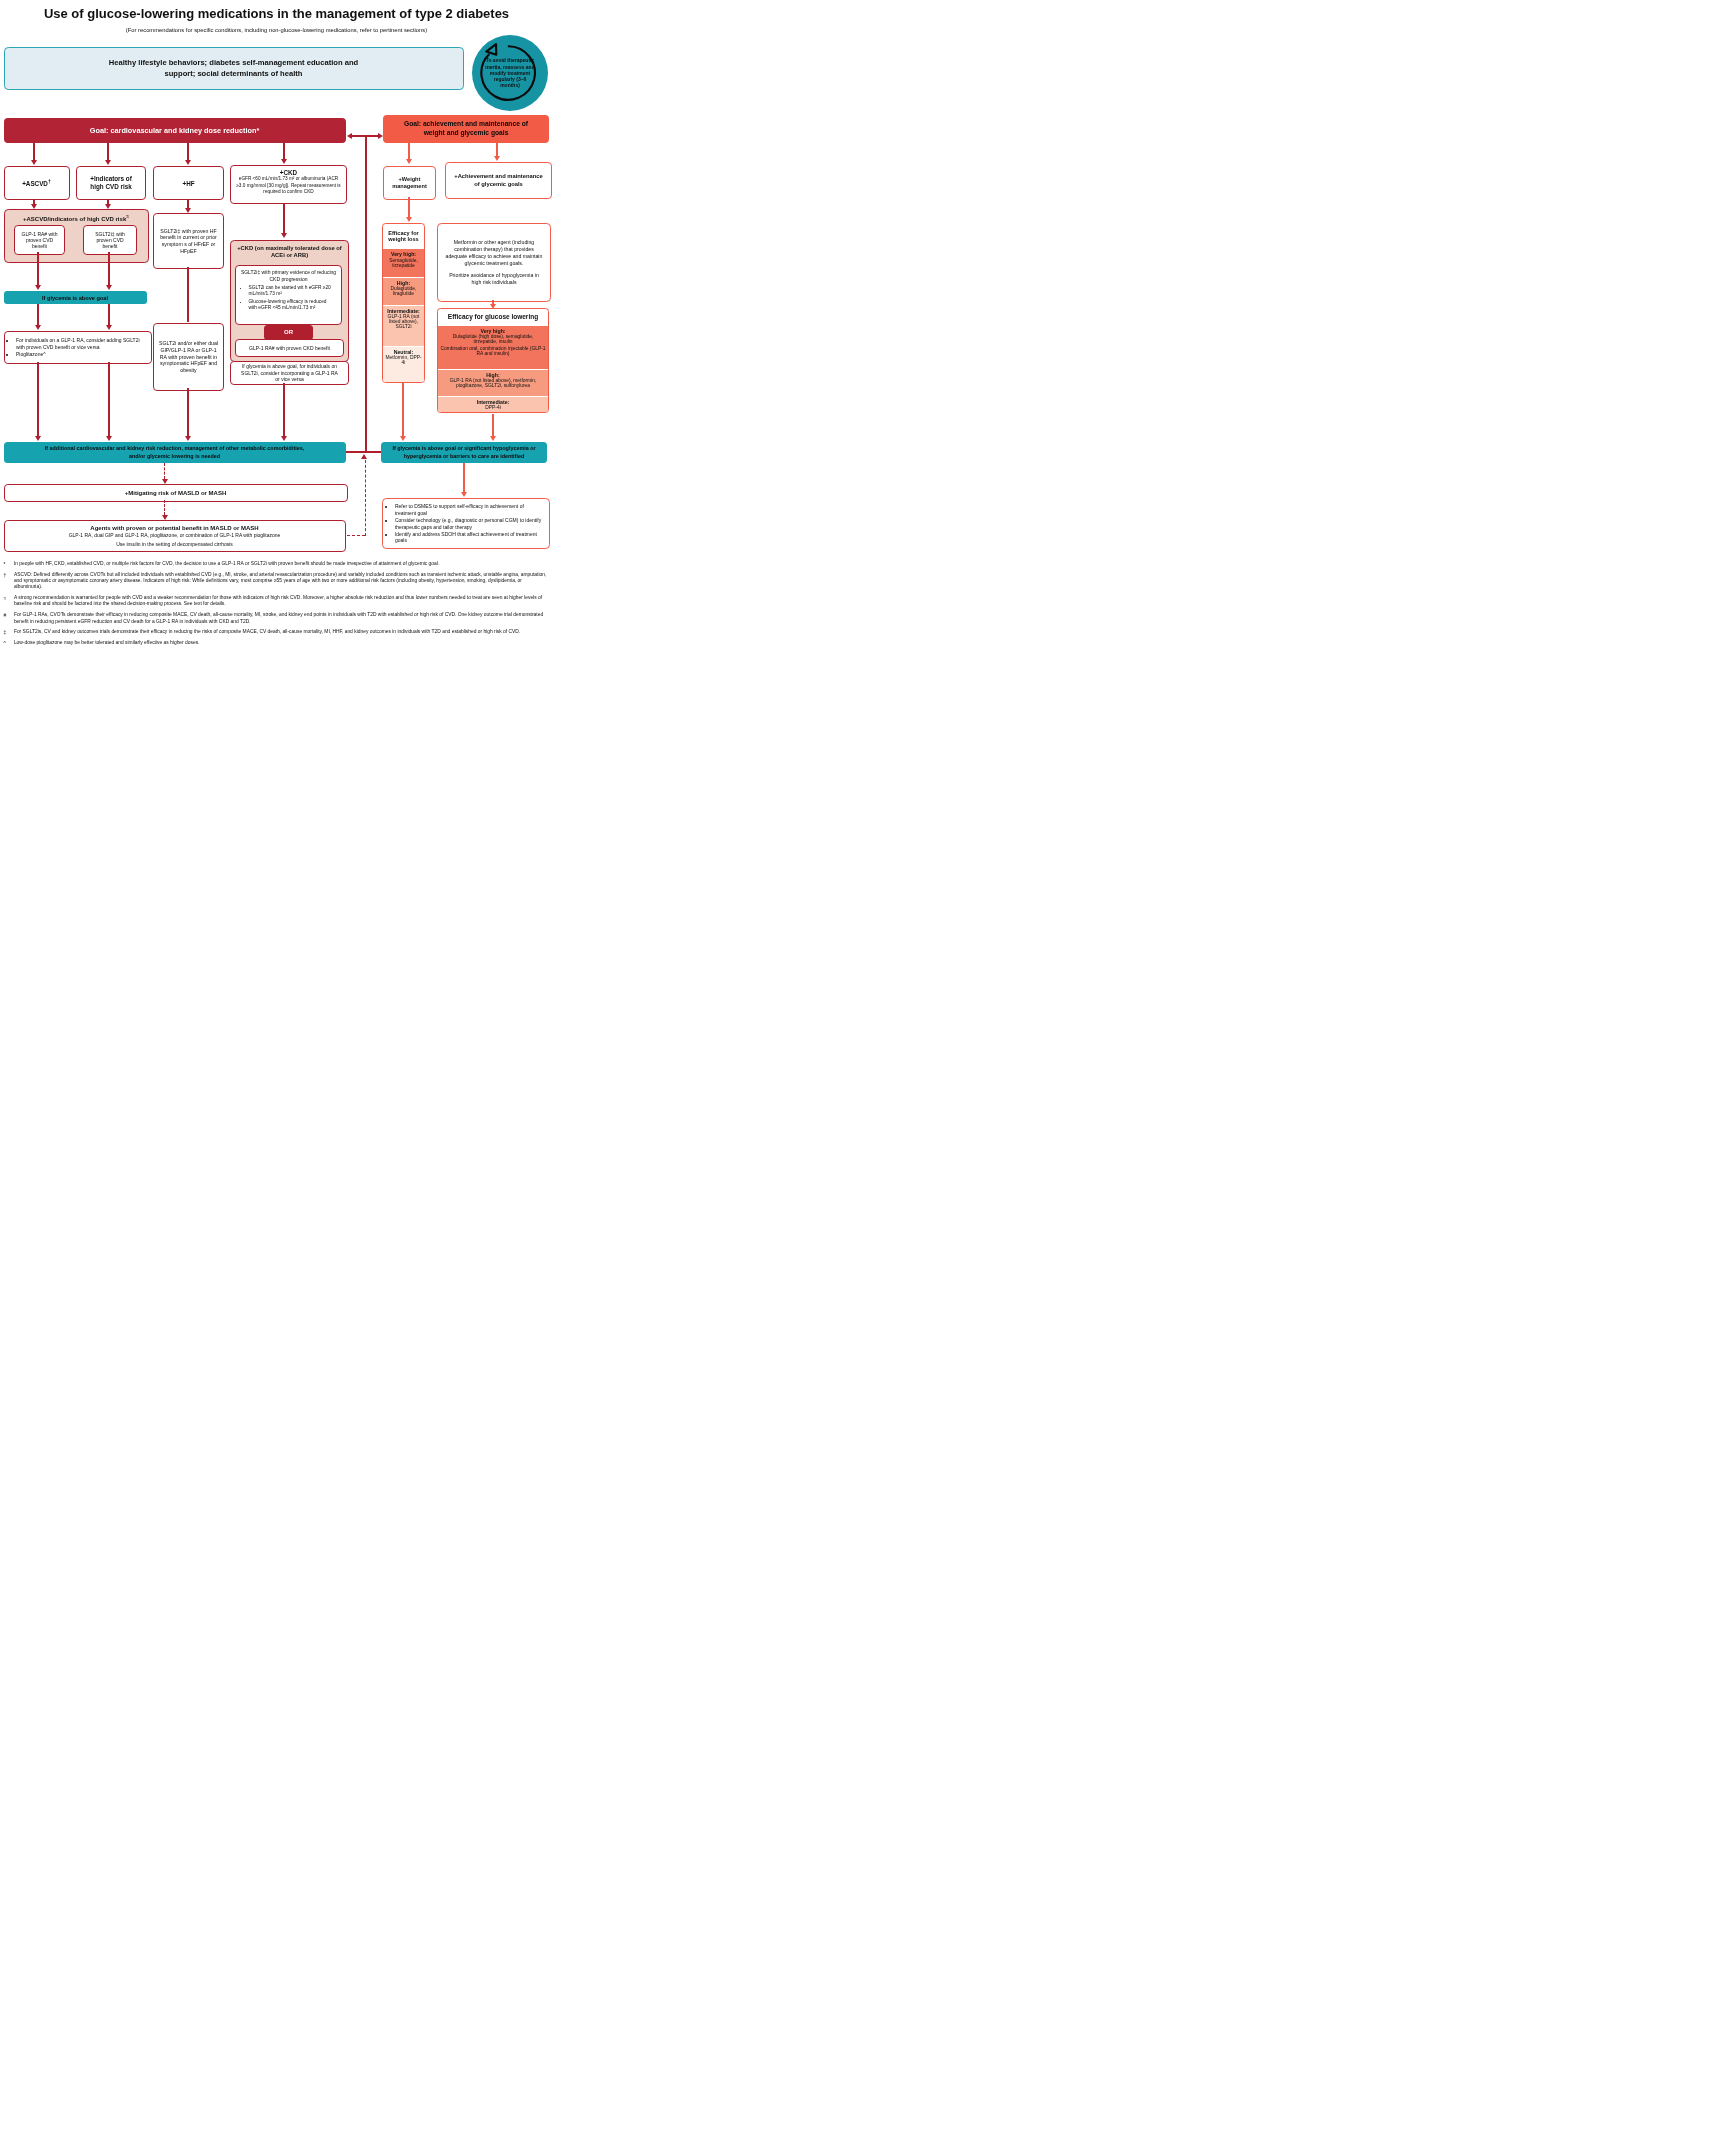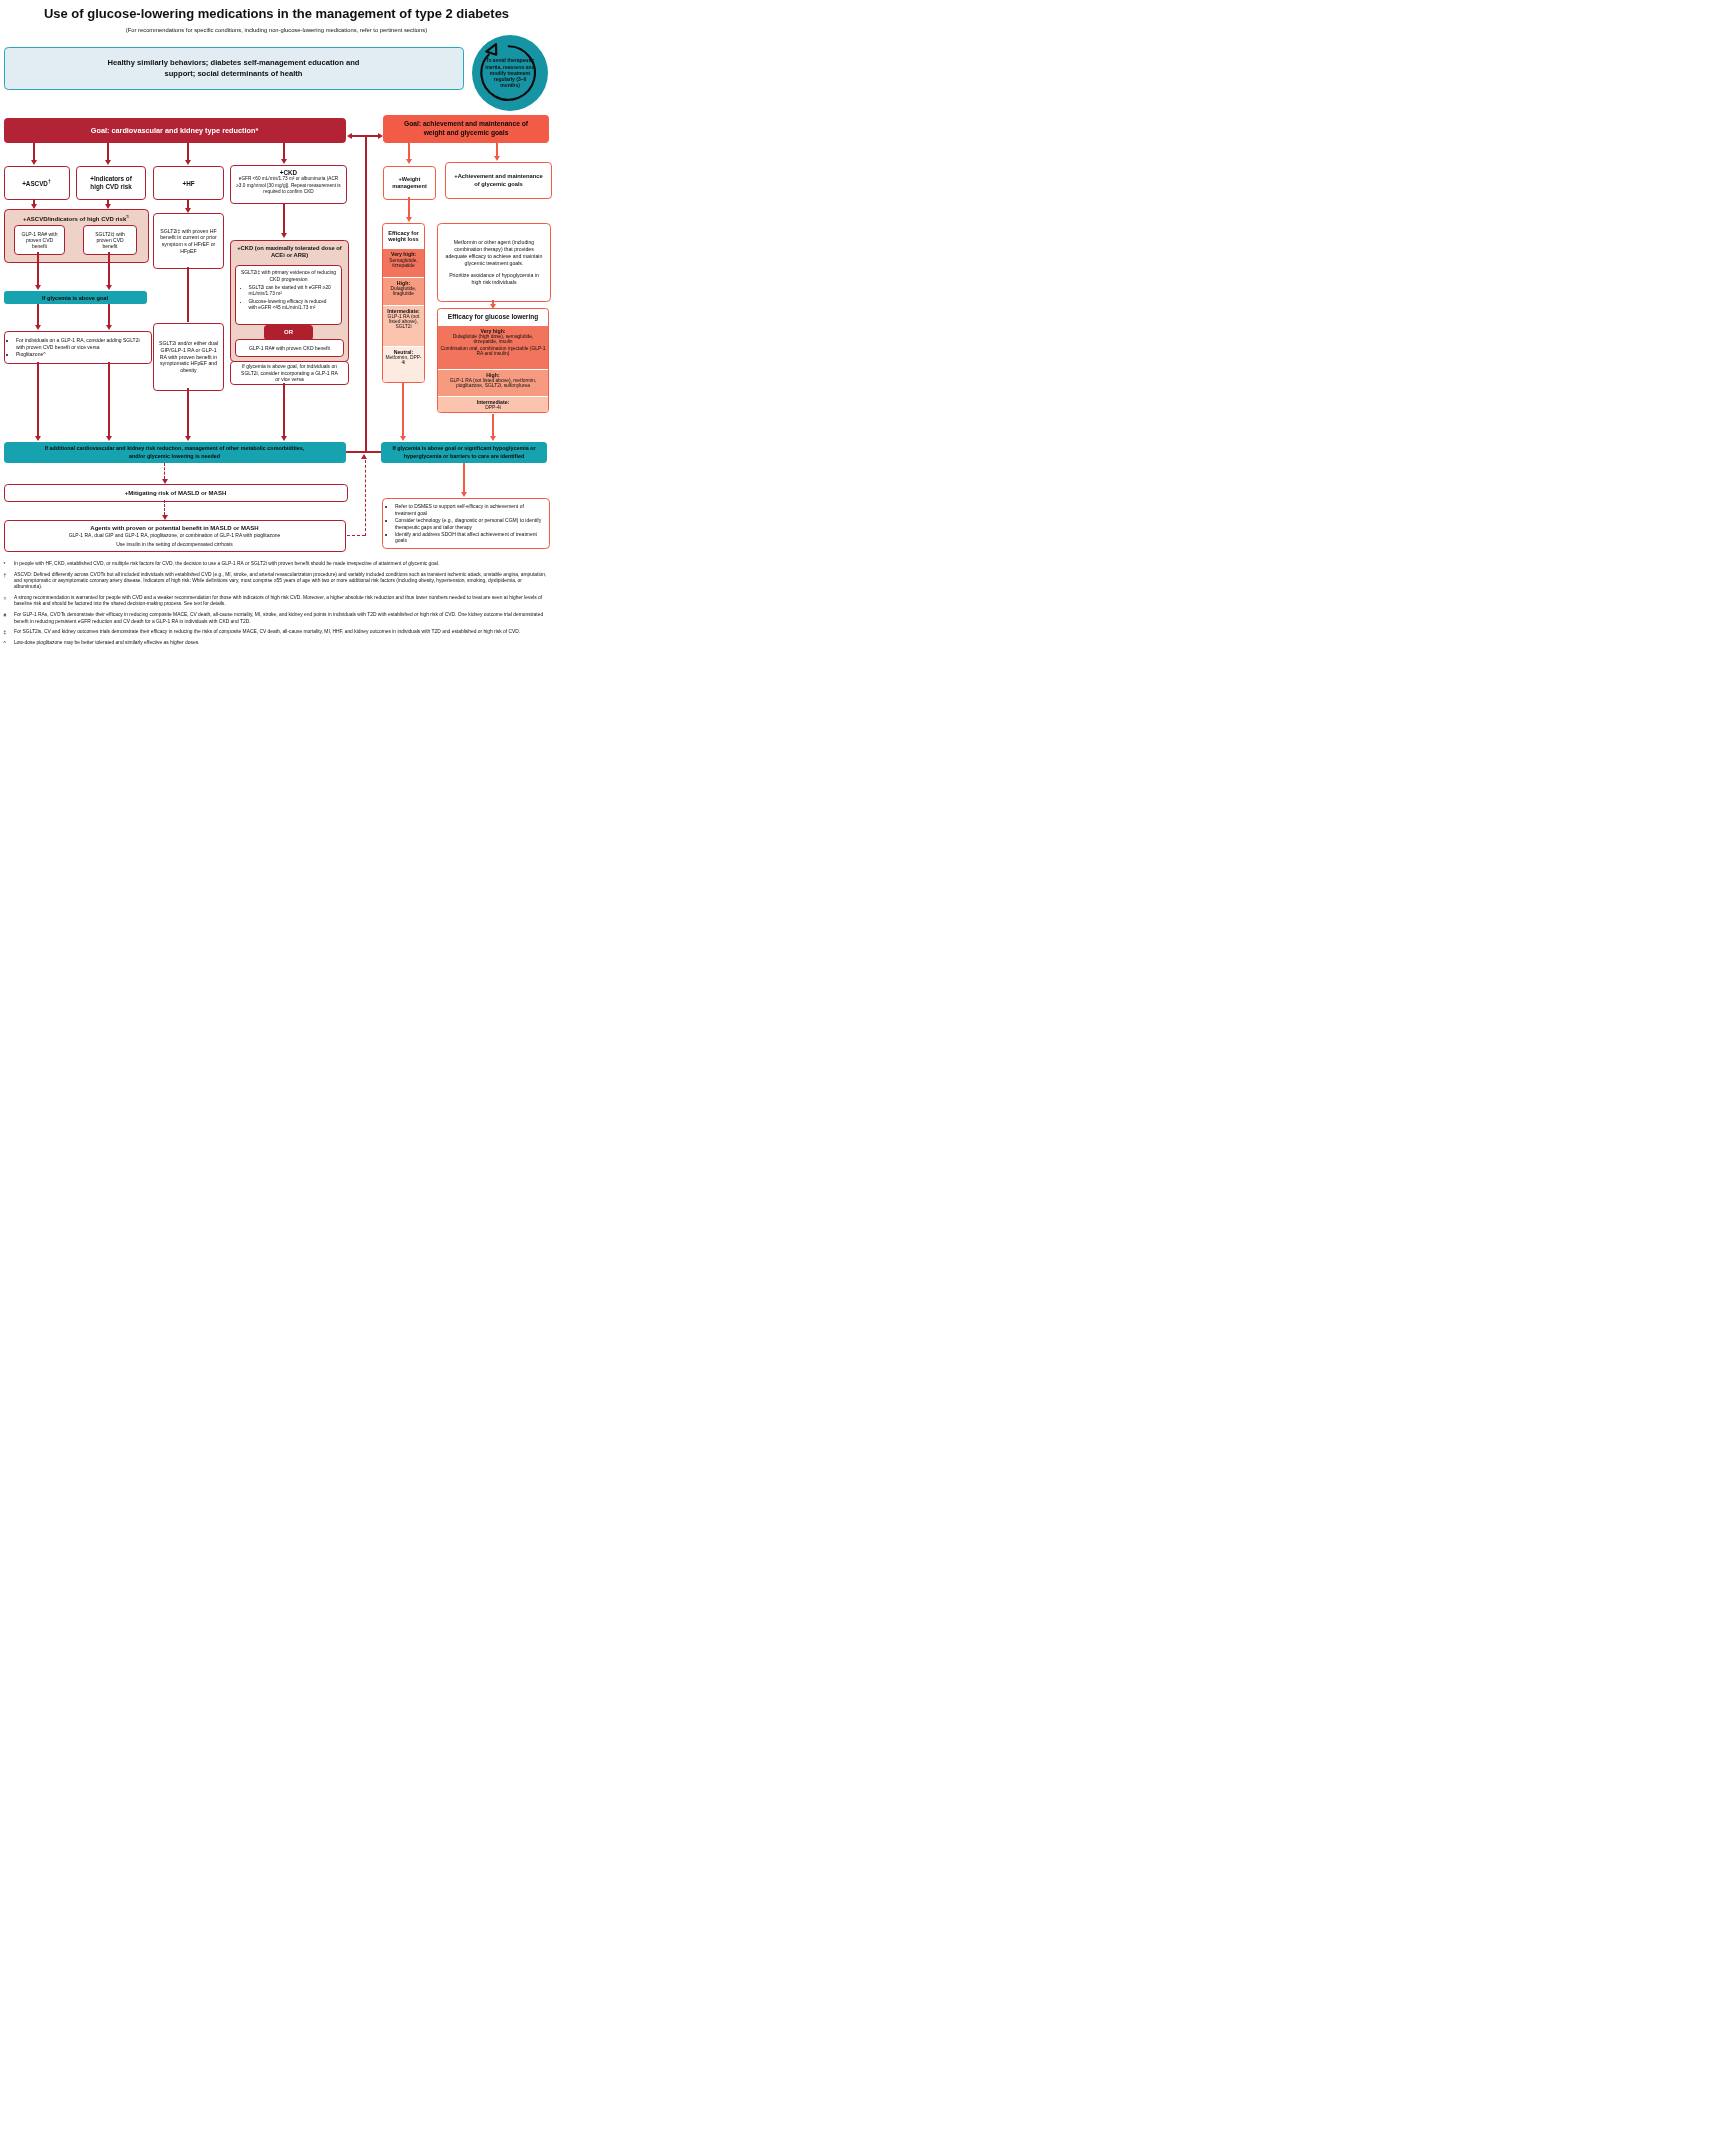--- a/index.html
+++ b/index.html
@@ -43,33 +43,33 @@
 </style>
 </head>
 <body>
 
 <div id="canvas">
 
   <div class="abs b" style="left:0;top:8;width:553px;text-align:center;font-size:13px;">Use of glucose-lowering medications in the management of type 2 diabetes</div>
   <div class="abs" style="left:0;top:21px;width:553px;text-align:center;font-size:5.8px;">(For recommendations for specific conditions, including non-glucose-lowering medications, refer to pertinent sections)</div>
 
   <div class="abs ctr" style="left:3.5px;top:41px;width:458px;height:41px;background:#E1EDF2;border:1.5px solid #2BA6B5;border-radius:4.3px;">
-    <div class="b" style="width:268px;font-size:7.6px;line-height:1.35;">Healthy similarly behaviors; diabetes self-management education and support; social determinants of health</div>
+    <div class="b" style="width:268px;font-size:7.6px;line-height:1.35;">Healthy lifestyle behaviors; diabetes self-management education and support; social determinants of health</div>
   </div>
 
   <div class="abs ctr" style="left:472px;top:29px;width:76px;height:76px;border-radius:50%;background:#1794A4;">
     <svg class="abs" style="left:0;top:0;" width="76" height="76" viewBox="0 0 176 176">
       <path d="M 83 26 A 62 62 0 1 1 40 44" fill="none" stroke="#0b0b0b" stroke-width="5"></path>
       <path d="M 54 20 L 58 44 L 34 40 Z" fill="none" stroke="#0b0b0b" stroke-width="5" stroke-linejoin="round" transform="rotate(8 46 32)"></path>
     </svg>
     <div class="b" style="width:51px;font-size:5px;line-height:1.25;position:relative;">To avoid therapeutic inertia, reassess and modify treatment regularly (3–6 months)</div>
   </div>
 
   <div class="abs ctr rhdr b" style="left:3.5px;top:112px;width:342px;height:25px;font-size:7.3px;">
-    <span>Goal: cardiovascular and kidney type reduction*</span>
+    <span>Goal: cardiovascular and kidney dose reduction*</span>
   </div>
   <div class="abs ctr ohdr b" style="left:383px;top:109px;width:166px;height:28px;font-size:6.7px;">
     <span style="width:147px;line-height:1.3;">Goal: achievement and maintenance of weight and glycemic goals</span>
   </div>
 
   <div class="abs hline dbl" style="left:352px;top:129px;width:25.5px;"></div>
   <div class="abs" style="left:365px;top:130px;width:1.5px;height:316px;background:#B01F2E;"></div>
   <div class="abs hline" style="left:346px;top:445px;width:38px;"></div>
   <div class="abs uphead" style="left:361px;top:448px;"></div>
   <div class="abs arr dashed noh" style="left:365px;top:454px;height:76px;"></div>

